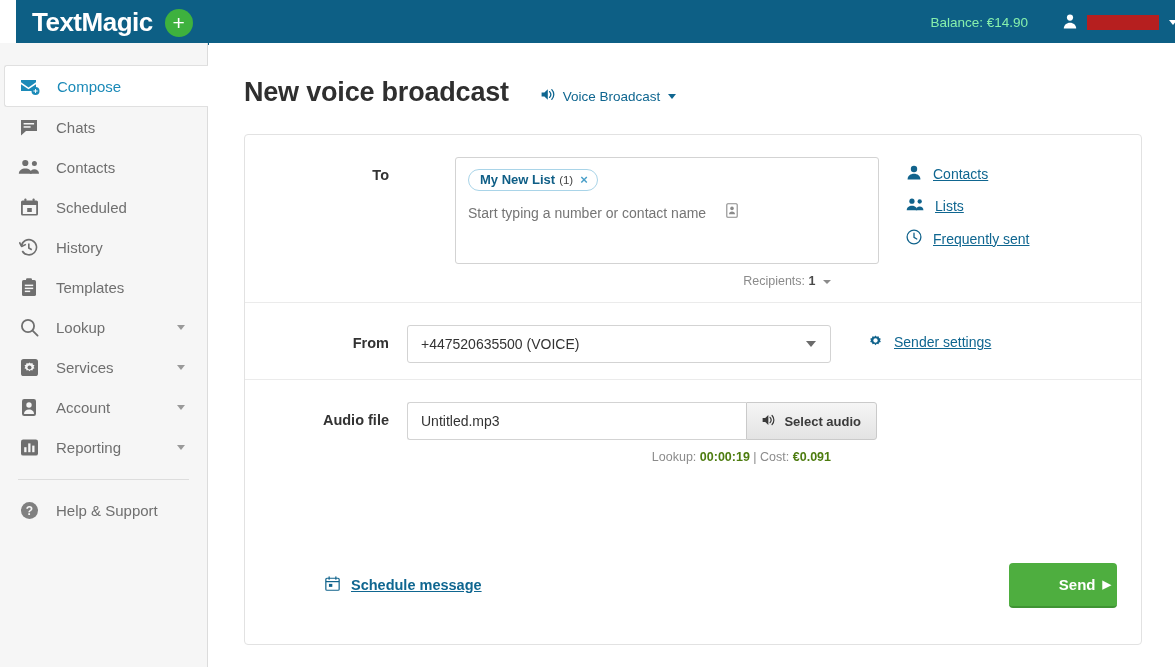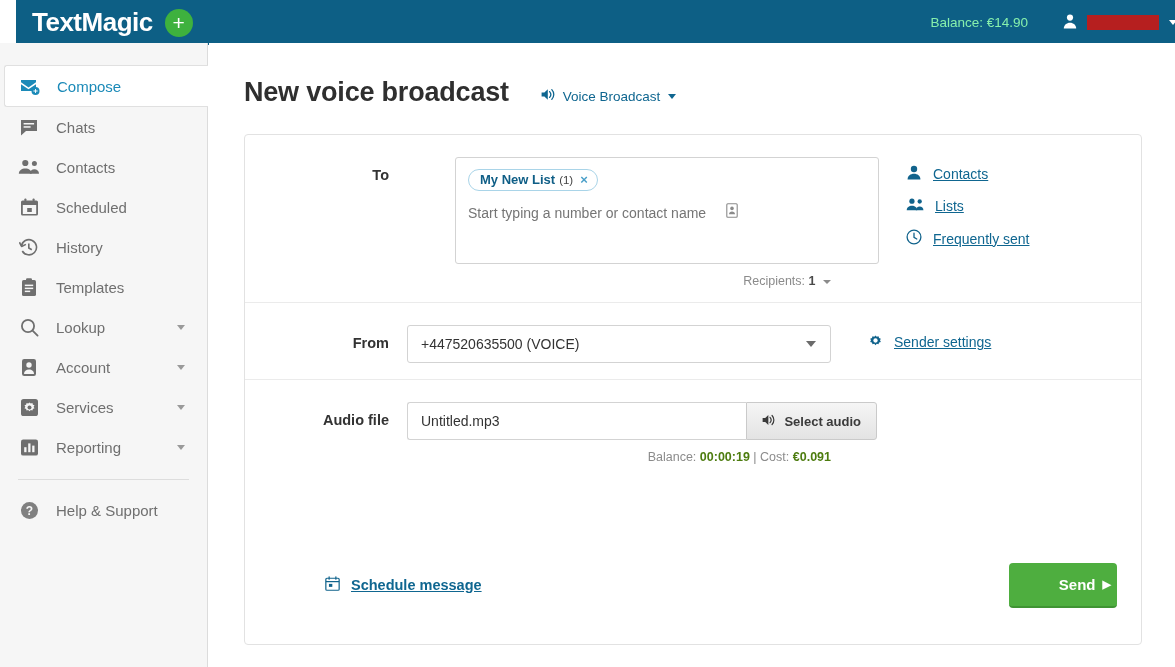--- a/index.html
+++ b/index.html
@@ -499,39 +499,39 @@
           <circle cx="8" cy="8" r="6.1"></circle>
           <path d="M12.6 12.6l5 5" stroke-linecap="round"></path>
         </svg>
       </span>
       <span>Lookup</span>
       <span class="nav-caret"></span>
     </div>
 
     <div class="nav-item">
       <span class="nav-icon">
+        <svg width="19" height="19" viewBox="0 0 19 19" fill="#6f6f6f">
+          <rect x="1" y="1" width="17" height="17" rx="2.6"></rect>
+          <path d="M9.5 4.4l1.3 1.1 1.6-.5.5 1.7 1.6.6-.9 1.5.9 1.5-1.6.6-.5 1.7-1.6-.5-1.3 1.1-1.3-1.1-1.6.5-.5-1.7-1.6-.6.9-1.5-.9-1.5 1.6-.6.5-1.7 1.6.5z" fill="#f6f6f6"></path>
+          <circle cx="9.5" cy="9.4" r="2" fill="#6f6f6f"></circle>
+        </svg>
+      </span>
+      <span>Services</span>
+      <span class="nav-caret"></span>
+    </div>
+
+    <div class="nav-item">
+      <span class="nav-icon">
         <svg width="16" height="19" viewBox="0 0 16 19" fill="#6f6f6f">
           <rect x="1" y="1" width="14" height="17" rx="2.2"></rect>
           <circle cx="8" cy="7" r="2.7" fill="#f6f6f6"></circle>
           <path d="M3 16c0-3 2.2-4.6 5-4.6s5 1.6 5 4.6z" fill="#f6f6f6"></path>
         </svg>
       </span>
       <span>Account</span>
-      <span class="nav-caret"></span>
-    </div>
-
-    <div class="nav-item">
-      <span class="nav-icon">
-        <svg width="19" height="19" viewBox="0 0 19 19" fill="#6f6f6f">
-          <rect x="1" y="1" width="17" height="17" rx="2.6"></rect>
-          <path d="M9.5 4.4l1.3 1.1 1.6-.5.5 1.7 1.6.6-.9 1.5.9 1.5-1.6.6-.5 1.7-1.6-.5-1.3 1.1-1.3-1.1-1.6.5-.5-1.7-1.6-.6.9-1.5-.9-1.5 1.6-.6.5-1.7 1.6.5z" fill="#f6f6f6"></path>
-          <circle cx="9.5" cy="9.4" r="2" fill="#6f6f6f"></circle>
-        </svg>
-      </span>
-      <span>Services</span>
       <span class="nav-caret"></span>
     </div>
 
     <div class="nav-item">
       <span class="nav-icon">
         <svg width="19" height="19" viewBox="0 0 19 19" fill="#6f6f6f">
           <rect x="1" y="1.4" width="17" height="16.2" rx="2.2"></rect>
           <rect x="4.2" y="9.2" width="2.3" height="5" fill="#f6f6f6"></rect>
           <rect x="8.2" y="5.4" width="2.3" height="8.8" fill="#f6f6f6"></rect>
           <rect x="12.2" y="7.6" width="2.3" height="6.6" fill="#f6f6f6"></rect>
@@ -669,21 +669,21 @@
               <svg width="14" height="12" viewBox="0 0 15 13" fill="#3a3a3a">
                 <path d="M0.6 4.4h2.8L6.8 1.2v10.6L3.4 8.6H0.6z"></path>
                 <path d="M8.6 3.6a4.4 4.4 0 0 1 0 5.8" fill="none" stroke="#3a3a3a" stroke-width="1.3" stroke-linecap="round"></path>
                 <path d="M10.8 1.6a7.1 7.1 0 0 1 0 9.8" fill="none" stroke="#3a3a3a" stroke-width="1.3" stroke-linecap="round"></path>
               </svg>
             </span>
             <span>Select audio</span>
           </button>
         </div>
         <div class="audio-meta">
-          <span>Balance:</span>
+          <span>Lookup:</span>
           <b>00:00:19</b>
           <span>|</span>
           <span>Cost:</span>
           <b>€0.091</b>
         </div>
       </div>
       <div class="row-aside"></div>
     </div>
 
     <div class="card-footer">

